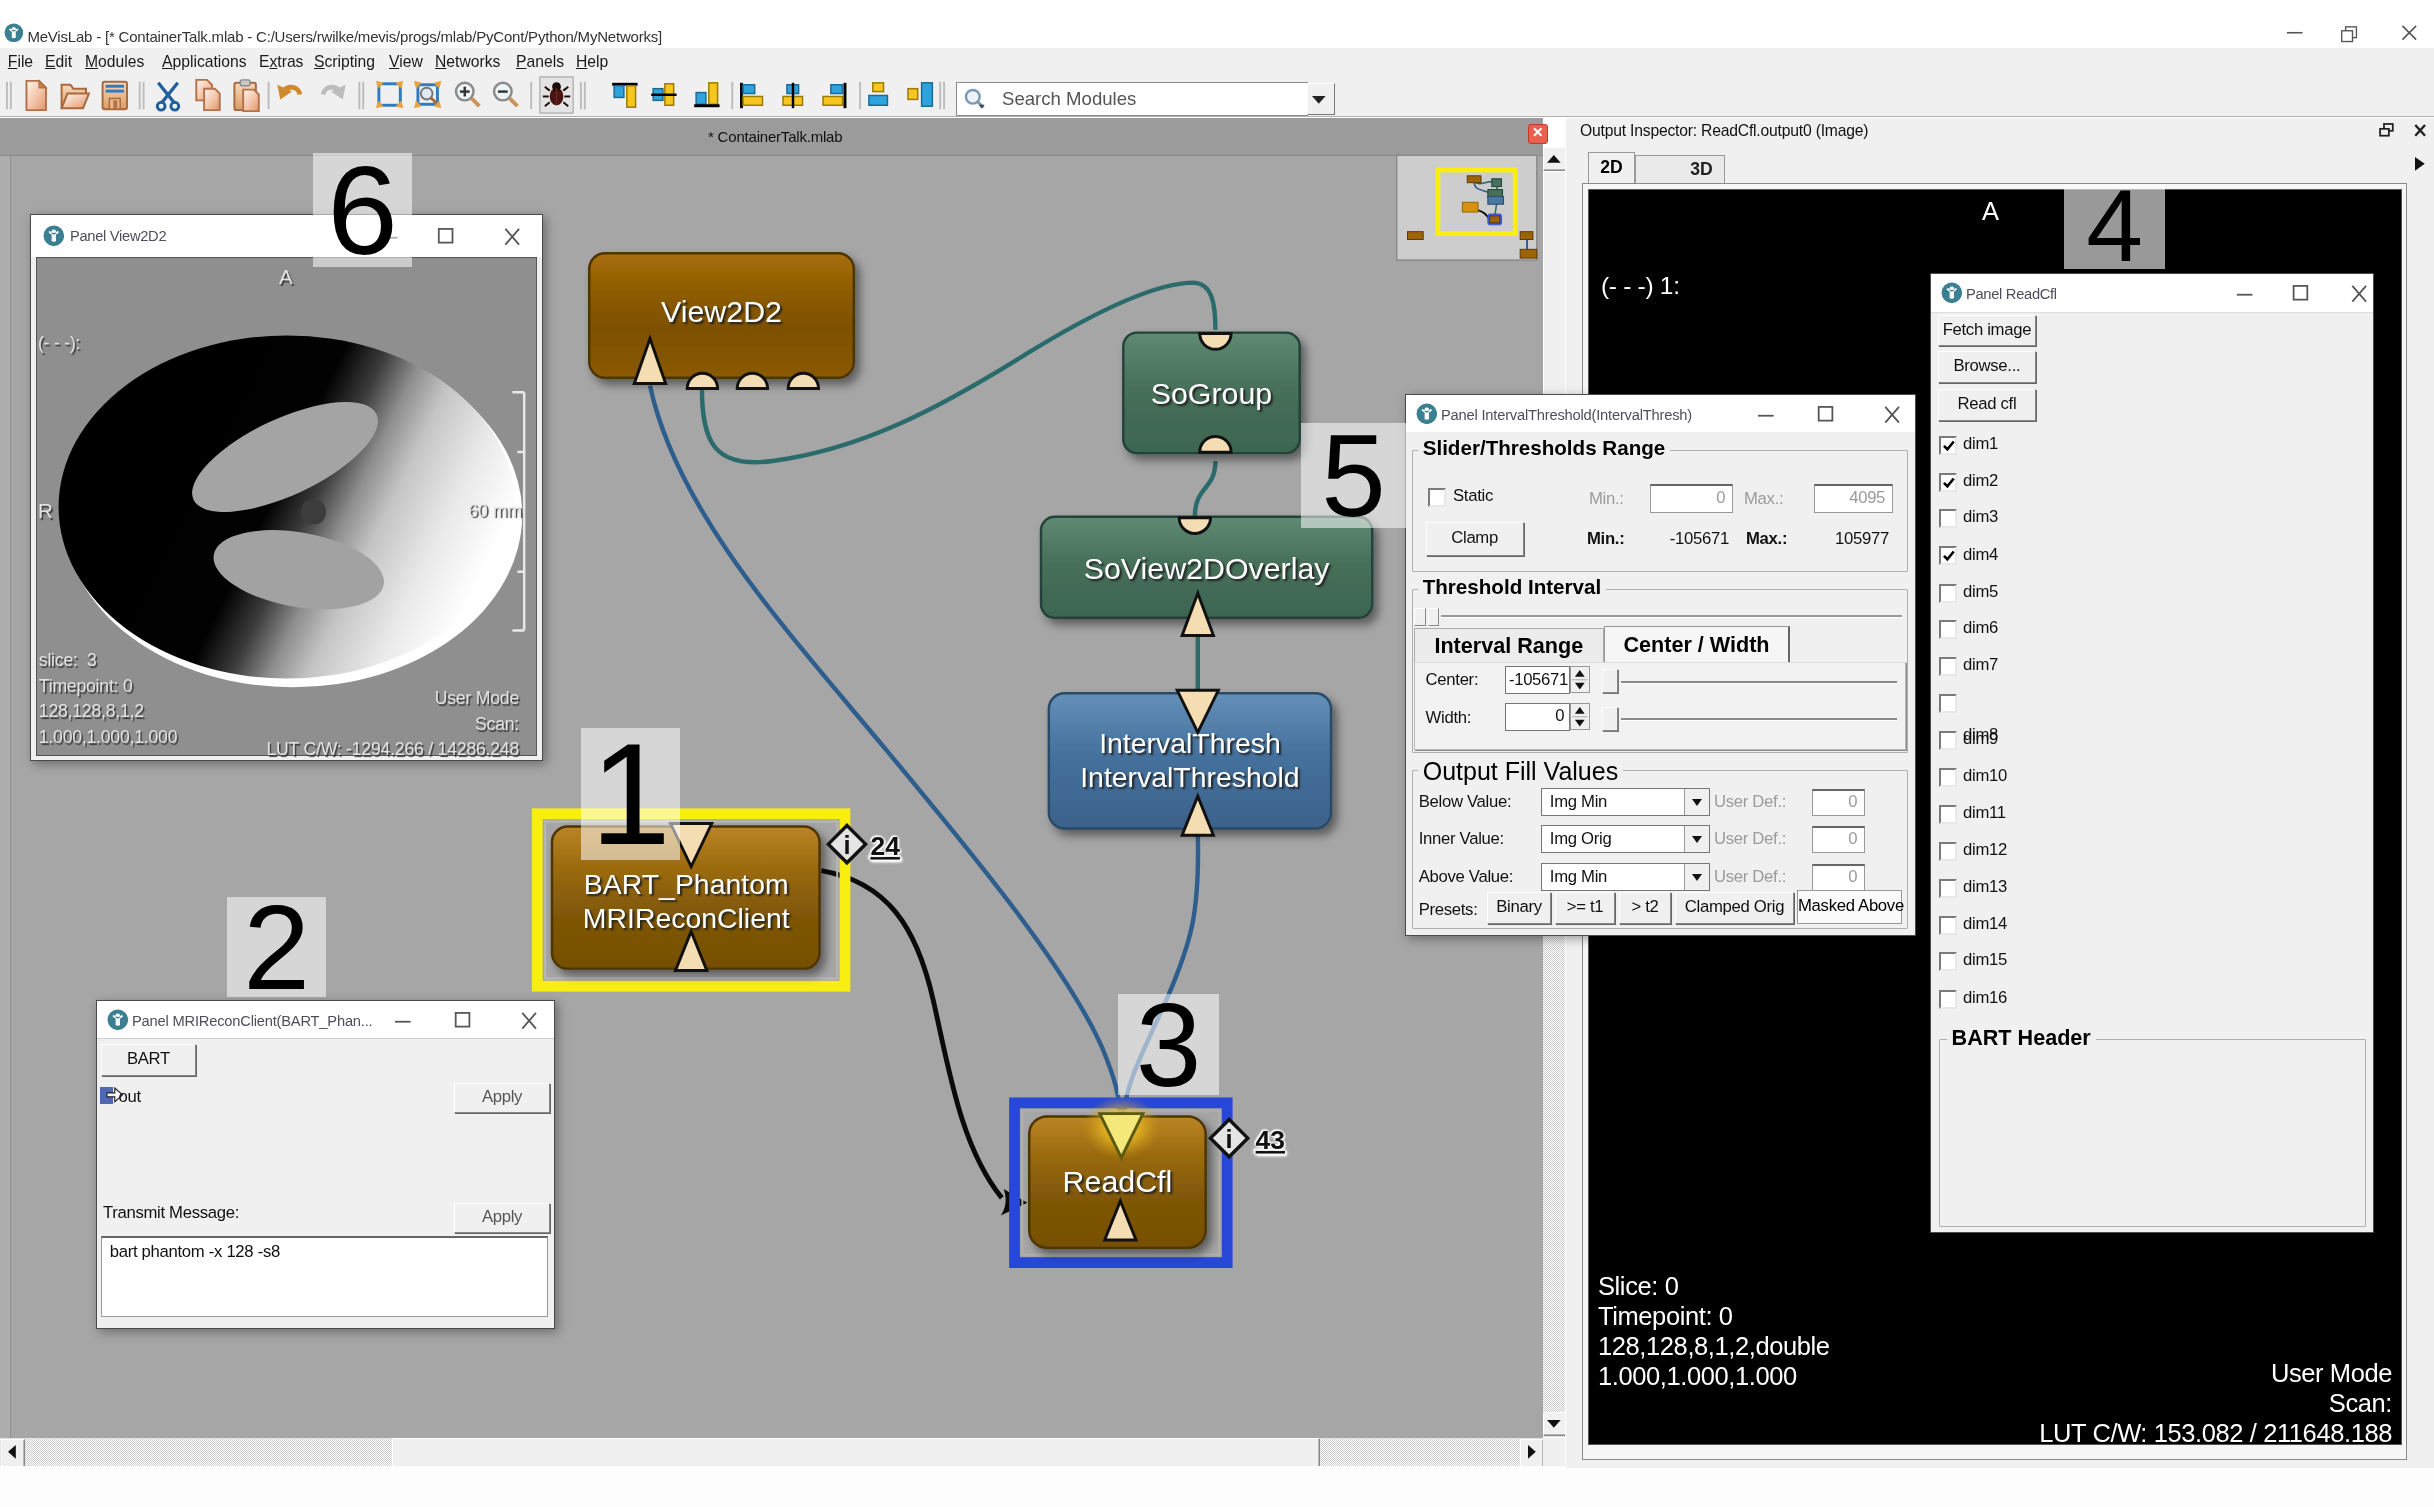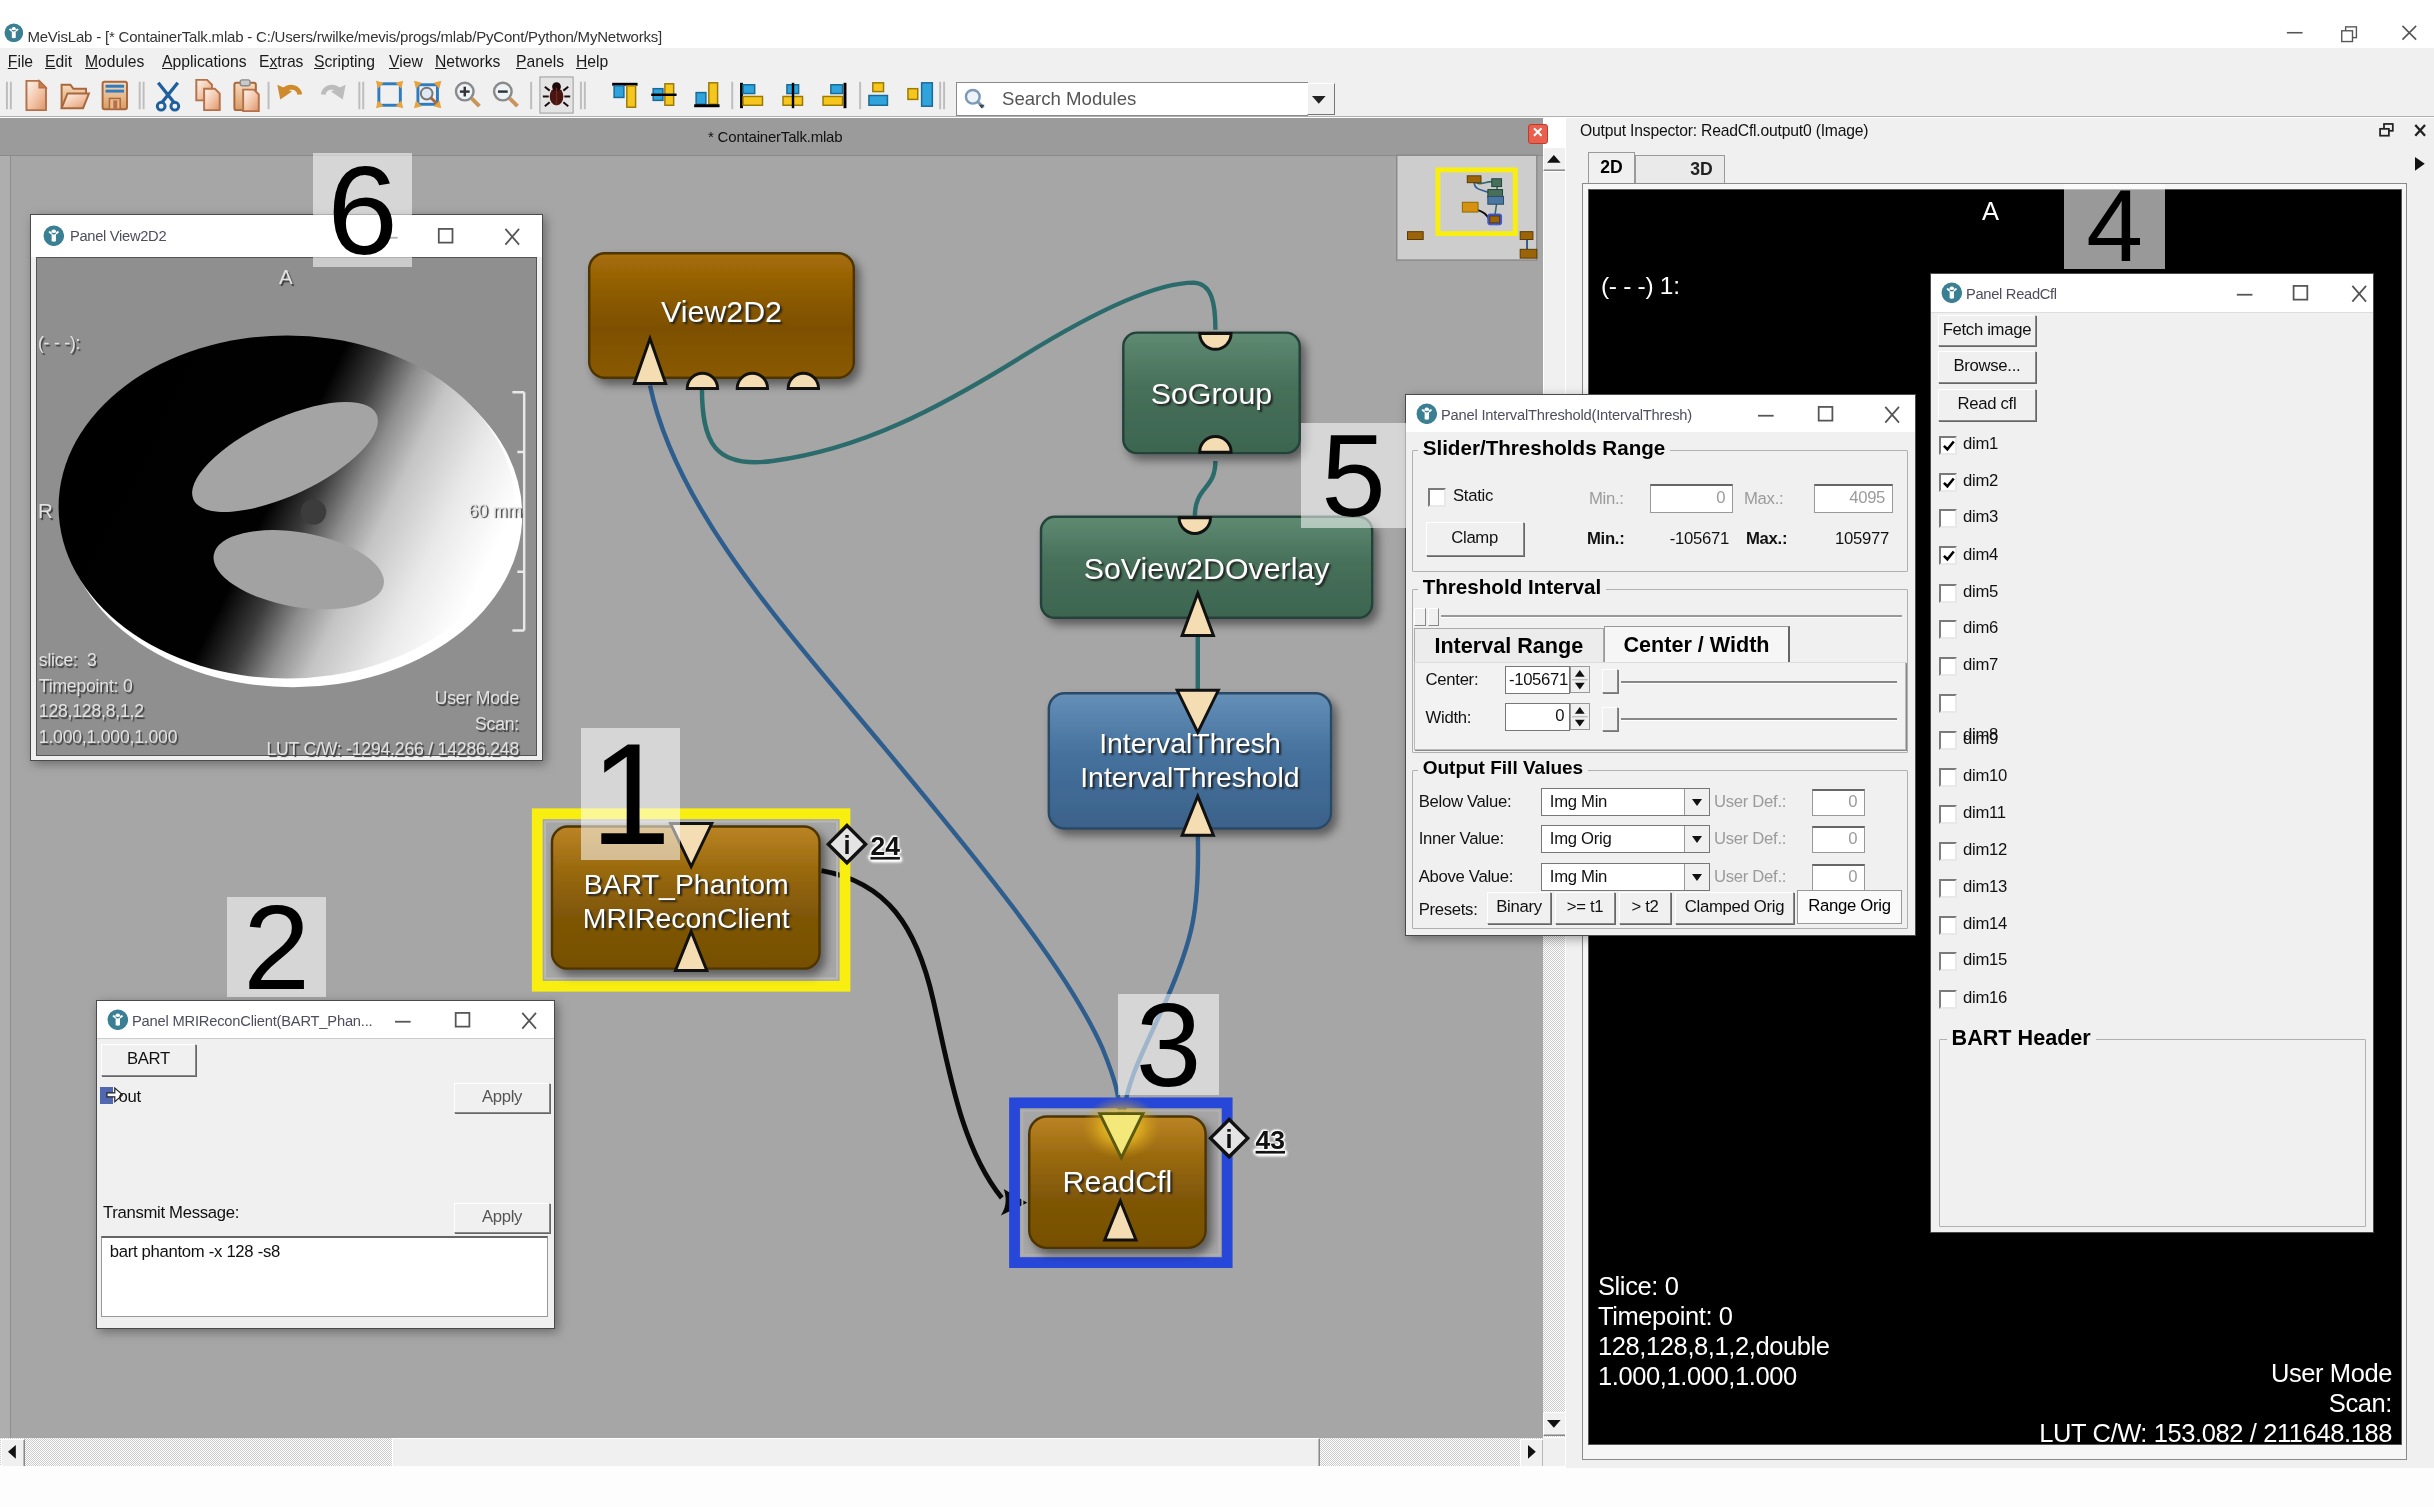--- a/index.html
+++ b/index.html
@@ -577,21 +577,21 @@
       </div>
     <div class="abs spinb" style="left:164px;top:308px;"><svg width="17.6" height="25.5" viewBox="0 0 18 26">
           <path d="M9 3 L14 10 L4 10 Z" fill="#111"></path>
           <path d="M9 23 L14 16 L4 16 Z" fill="#111"></path>
           <line x1="1" y1="13" x2="17" y2="13" stroke="#aaa"></line>
         </svg></div>
     <div class="abs slham" style="left:196px;top:312px;"></div>
     <div class="abs" style="left:215px;top:323px;width:276px;height:2px;background:#888;border-bottom:1px solid #fff;"></div>
 
     <div class="group" style="left:5.9px;top:375px;width:494px;height:157px;"></div>
-    <div class="gtitle abs" style="left:11.8px;top:362px;background:#f0f0f0;padding:0 4.9px;font-size:19px;font-weight:bold;">Output Fill Values</div>
+    <div class="gtitle abs" style="left:11.8px;top:362px;background:#f0f0f0;padding:0 4.9px;font-size:25px;font-weight:normal;">Output Fill Values</div>
     <div class="txt" style="left:12.7px;top:397px;">Below Value:</div>
     <div class="dd" style="left:135px;top:393px;">Img Min</div>
     <div class="txt gray" style="left:308px;top:397px;">User Def.:</div>
     <div class="field" style="left:406px;top:394px;width:51px;height:23.5px;">
         <span style="position:absolute;right:6.9px;top:1px;color:#9b9b9b;">0</span>
       </div>
     <div class="txt" style="left:12.7px;top:434px;">Inner Value:</div>
     <div class="dd" style="left:135px;top:430px;">Img Orig</div>
     <div class="txt gray" style="left:308px;top:434px;">User Def.:</div>
     <div class="field" style="left:406px;top:431px;width:51px;height:23.5px;">
@@ -601,21 +601,21 @@
     <div class="dd" style="left:135px;top:468px;">Img Min</div>
     <div class="txt gray" style="left:308px;top:472px;">User Def.:</div>
     <div class="field" style="left:406px;top:469px;width:51px;height:23.5px;">
         <span style="position:absolute;right:6.9px;top:1px;color:#9b9b9b;">0</span>
       </div>
     <div class="txt" style="left:12.7px;top:505px;">Presets:</div>
     <div class="btn" style="left:81px;top:497px;width:62px;height:30px;line-height:28px;">Binary</div>
     <div class="btn" style="left:149px;top:497px;width:58px;height:30px;line-height:28px;">&gt;= t1</div>
     <div class="btn" style="left:213px;top:497px;width:50px;height:30px;line-height:28px;">&gt; t2</div>
     <div class="btn" style="left:269px;top:497px;width:117px;height:30px;line-height:28px;">Clamped Orig</div>
-    <div class="abs" style="left:391px;top:495px;width:103px;height:32px;background:#fafafa;border:1px solid #999;font-size:16.7px;letter-spacing:-0.3px;text-align:center;line-height:30px;white-space:nowrap;">Range Orig</div>
+    <div class="abs" style="left:391px;top:495px;width:103px;height:32px;background:#fafafa;border:1px solid #999;font-size:16.7px;letter-spacing:-0.3px;text-align:center;line-height:30px;white-space:nowrap;">Masked Above</div>
   </div>
   <div class="win" style="left:1930px;top:273px;width:442px;height:958px;">
     <div class="wtitle" style="height:38px;border-bottom:1px solid #ddd;"></div>
     <svg class="abs" style="left:9.8px;top:7.8px" width="21.6" height="21.6" viewBox="0 0 20 20">
       <circle cx="10" cy="10" r="9.5" fill="#3b7f93"></circle>
       <path d="M10 4.2 a2.3 2.3 0 1 1 -0.01 0 M5 6.5 q1.6 2.2 3 2.4 l0 6.2 q2 0.8 4 0 l0 -6.2 q1.4 -0.2 3-2.4 l-1.4-1 q-1.5 1.8 -3.6 1.8 q-2.1 0 -3.6-1.8 z" fill="#fff"></path>
     </svg>
     <div class="abs" style="left:35px;top:11.8px;font-size:14.7px;letter-spacing:-0.3px;color:#4e4e5e;">Panel ReadCfl</div>
     <svg class="abs" style="left:294px;top:7.8px" width="147" height="23.5" viewBox="0 0 150 24">
       <line x1="12" y1="13" x2="28" y2="13" stroke="#555" stroke-width="1.8"></line>

